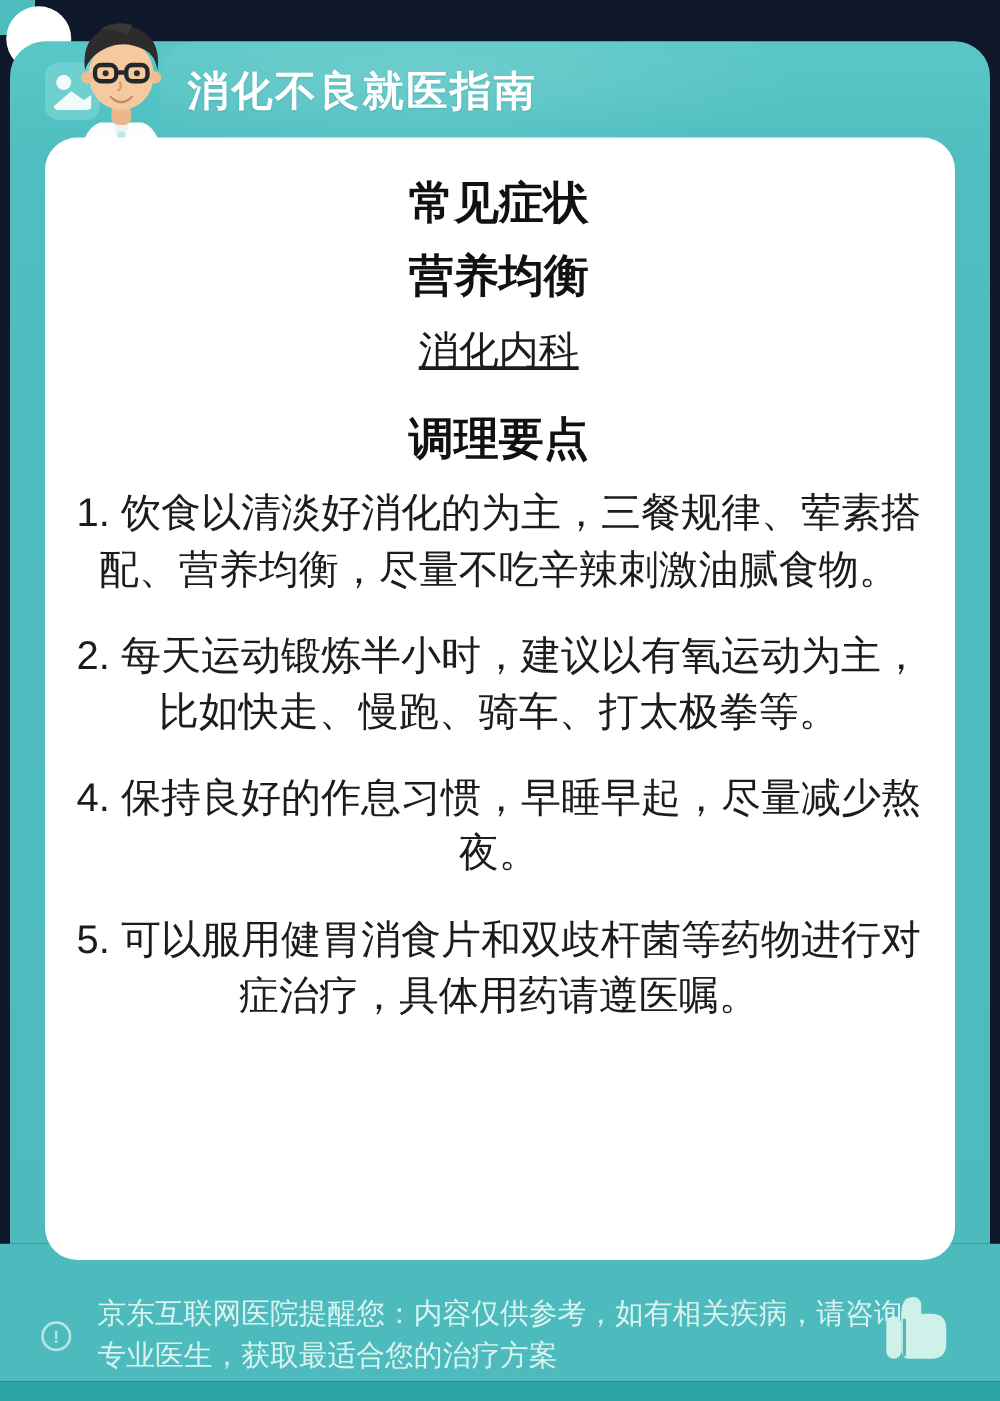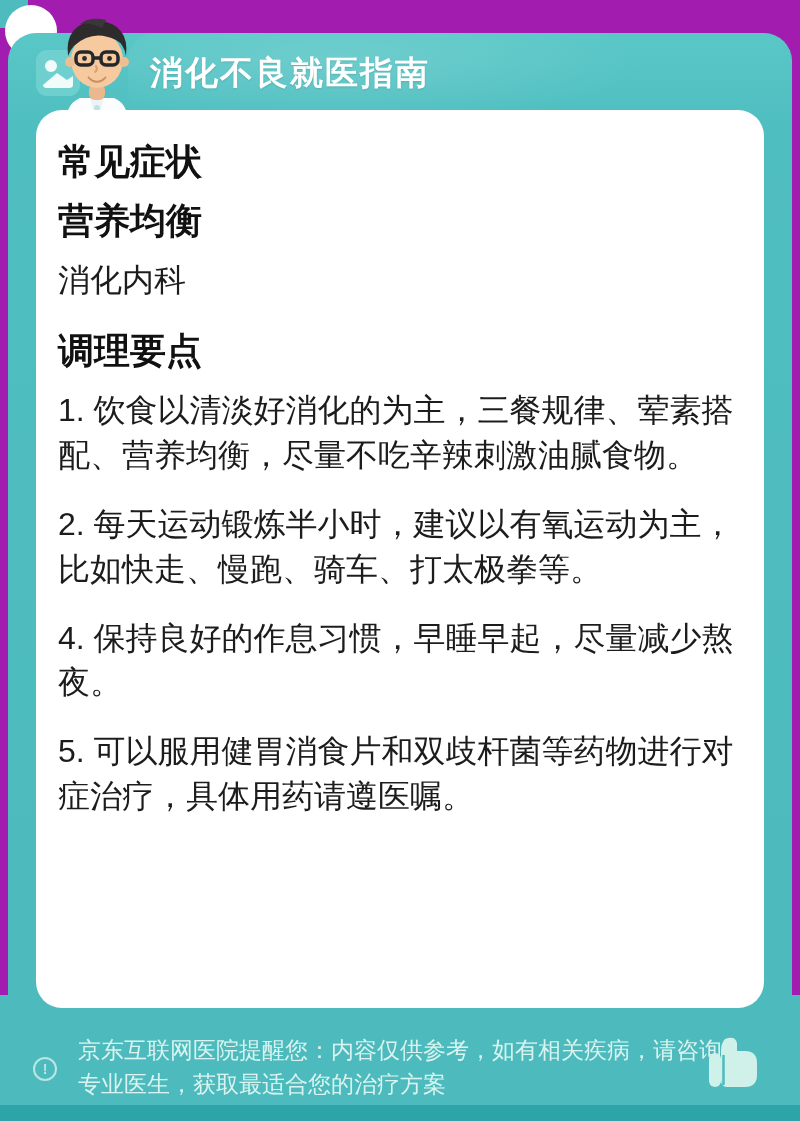--- a/index.html
+++ b/index.html
@@ -2,21 +2,21 @@
 <html><head>
 <meta charset="utf-8">
 <style>
   html,body{margin:0;padding:0;}
   body{
     width:800px;height:1121px;
     background:#ffffff;
     font-family:"Liberation Sans","DejaVu Sans",sans-serif;
     position:relative;overflow:hidden;
   }
-  .page{position:absolute;inset:0;width:800px;height:1121px;background:#a21caf;}
+  .page{position:absolute;inset:0;width:800px;height:1121px;background:#0f172a;}
 
   
   .corner-piece{position:absolute;left:0;top:0;width:28px;height:28px;background:#4ebcbe;}
   .corner-piece::after{content:'';position:absolute;left:5px;top:5px;width:52px;height:52px;border-radius:50%;background:#ffffff;}
 
   
   .teal-panel{
     position:absolute;left:8px;top:33px;width:784px;height:962px;
     background:linear-gradient(180deg,#5ac7c7 0%,#4fbec0 10%,#4dbbbd 100%);
     border-radius:28px 28px 0 0;
@@ -39,30 +39,31 @@
     font-size:33px;font-weight:bold;color:#ffffff;letter-spacing:2px;
     text-shadow:0 1px 2px rgba(0,60,60,0.15);
   }
 
   
   .card{
     position:absolute;left:36px;top:110px;width:728px;height:898px;
     background:#ffffff;border-radius:26px;
     box-sizing:border-box;padding:30px 24px 0 22px;
     overflow:hidden;
+    text-align:center;
   }
   .card h2{
     margin:0 0 16px 0;
     font-size:36px;line-height:1.2;font-weight:bold;color:#111111;
   }
   .card .body-text{
     margin:0 0 26px 0;
     font-size:32px;line-height:1.40;color:#1c1c1c;
   }
-  .card .dept{}
+  .card .dept{text-decoration:underline;}
   .care-list{margin:0;padding:0;list-style:none;}
   .care-list li{
     margin:0 0 24px 0;
     font-size:32px;line-height:1.40;color:#1c1c1c;
   }
   .care-list li:last-child{margin-bottom:0;}
 
   
   .footer-row{position:absolute;left:33px;top:1033px;width:730px;}
   .alert-icon{

